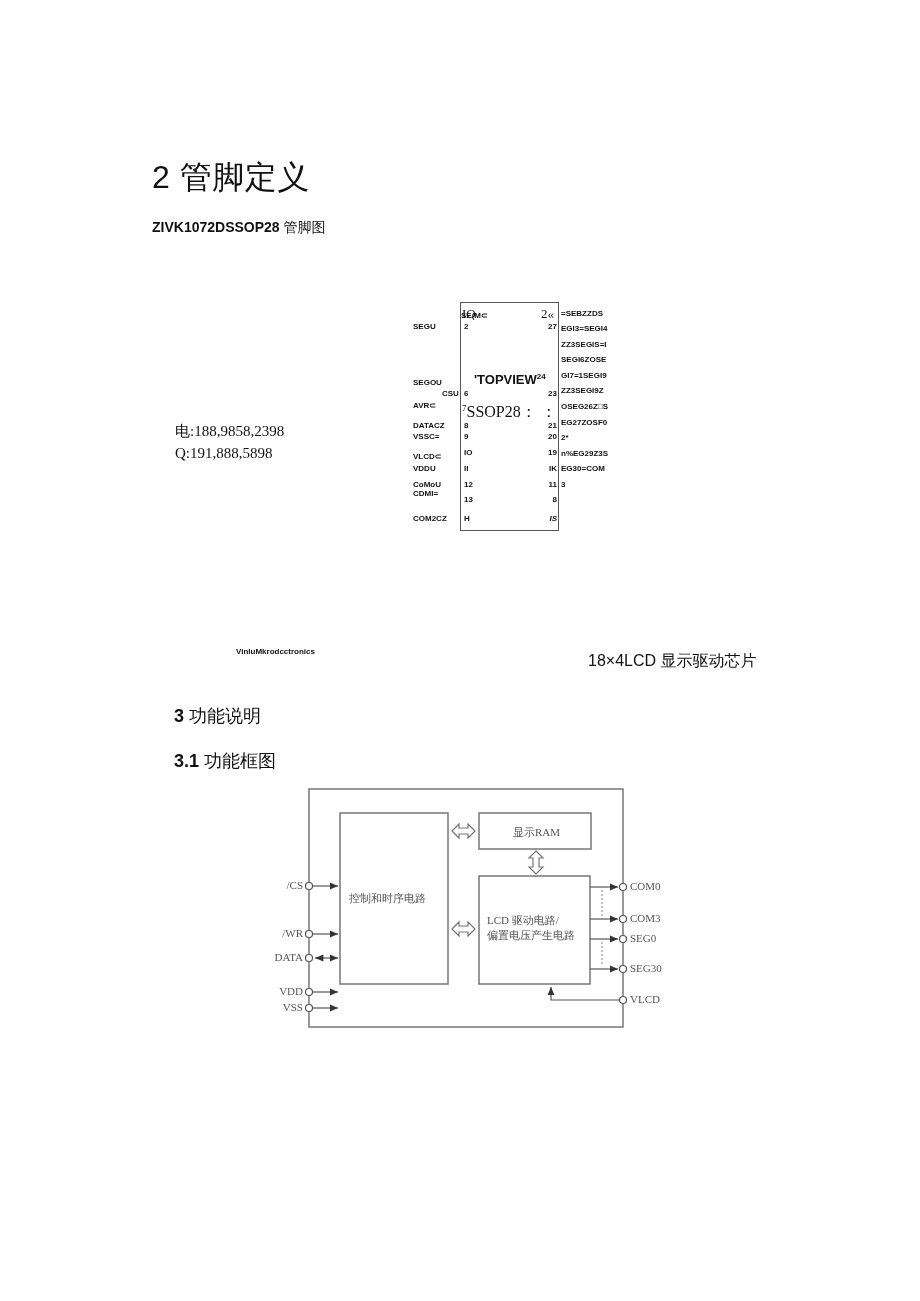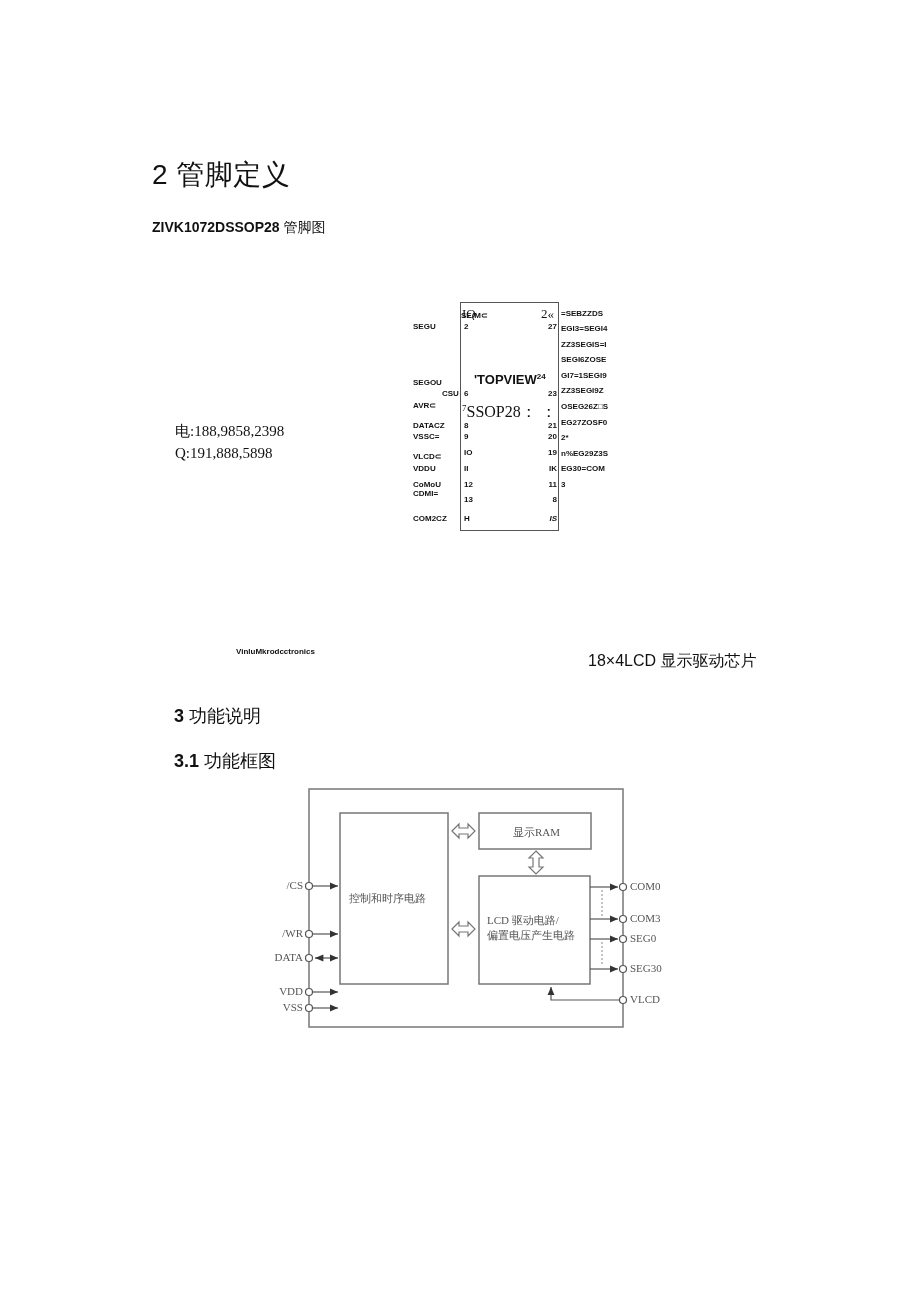--- a/index.html
+++ b/index.html
@@ -1,19 +1,19 @@
 <!DOCTYPE html>
 <html><head>
 <meta charset="utf-8">
 <style>
   html, body { margin:0; padding:0; }
   body { width:920px; height:1301px; background:#ffffff; position:relative; overflow:hidden;
          font-family:"Liberation Sans", sans-serif; color:#111; }
   .abs { position:absolute; white-space:nowrap; }
-  .h1 { font-size:28px; font-weight:normal; letter-spacing:0.5px; }
+  .h1 { font-size:32px; font-weight:normal; letter-spacing:0.5px; }
   .h2 { font-size:14px; font-weight:bold; }
   .h2 .cn { font-weight:normal; }
   .h3 { font-size:18px; font-weight:bold; }
   .h3 .cn { font-weight:normal; }
   .serif { font-family:"Liberation Serif", serif; }
   .contact { font-size:15px; line-height:22px; }
   .pinlbl { font-size:8px; font-weight:bold; }
   .pinnum { font-size:8px; font-weight:bold; }
   .chip { position:absolute; left:460px; top:302px; width:99px; height:229px;
           border:1px solid #555; box-sizing:border-box; }

